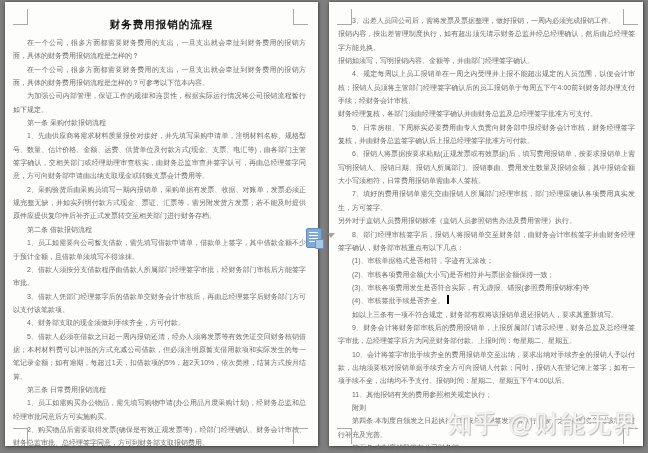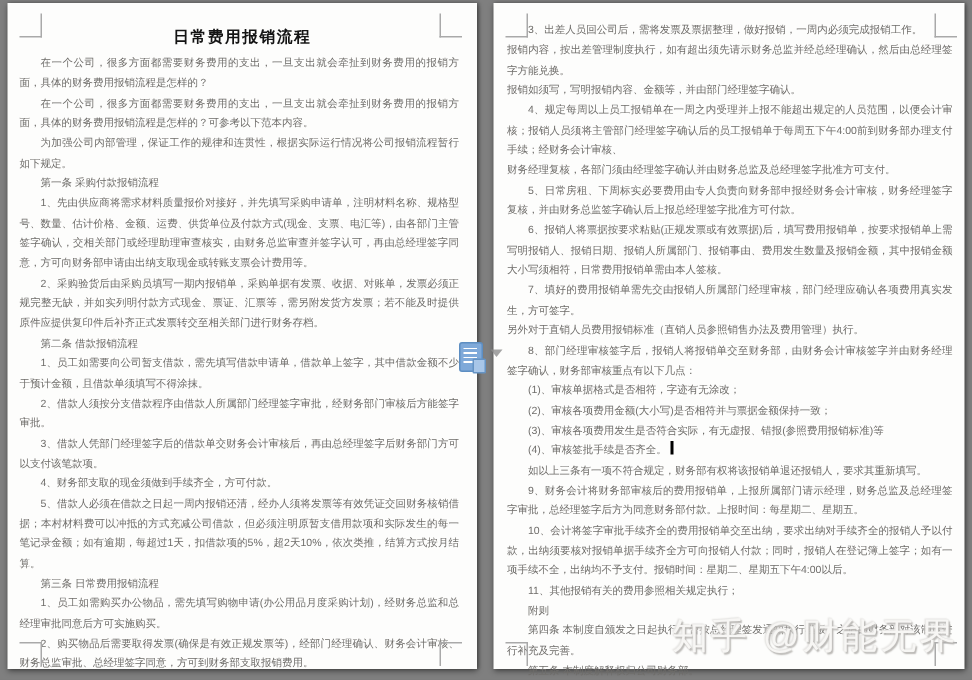--- a/index.html
+++ b/index.html
@@ -63,21 +63,21 @@
     white-space:nowrap;
     text-align:center;
   }
 </style>
 </head>
 <body>
 
 <div class="canvas">
 
   <div class="page page-left">
-    <div class="doc-title">日常费用报销流程</div>
+    <div class="doc-title">财务费用报销的流程</div>
     <div class="body-text">
       <p class="para">在一个公司，很多方面都需要财务费用的支出，一旦支出就会牵扯到财务费用的报销方面，具体的财务费用报销流程是怎样的？</p>
       <p class="para">在一个公司，很多方面都需要财务费用的支出，一旦支出就会牵扯到财务费用的报销方面，具体的财务费用报销流程是怎样的？可参考以下范本内容。</p>
       <p class="para">为加强公司内部管理，保证工作的规律和连贯性，根据实际运行情况将公司报销流程暂行如下规定。</p>
       <p class="para">第一条 采购付款报销流程</p>
       <p class="para">1、先由供应商将需求材料质量报价对接好，并先填写采购申请单，注明材料名称、规格型号、数量、估计价格、金额、运费、供货单位及付款方式(现金、支票、电汇等)，由各部门主管签字确认，交相关部门或经理助理审查核实，由财务总监审查并签字认可，再由总经理签字同意，方可向财务部申请由出纳支取现金或转账支票会计费用等。</p>
       <p class="para">2、采购验货后由采购员填写一期内报销单，采购单据有发票、收据、对账单，发票必须正规完整无缺，并如实列明付款方式现金、票证、汇票等，需另附发货方发票；若不能及时提供原件应提供复印件后补齐正式发票转交至相关部门进行财务存档。</p>
       <p class="para">第二条 借款报销流程</p>
       <p class="para">1、员工如需要向公司暂支借款，需先填写借款申请单，借款单上签字，其中借款金额不少于预计金额，且借款单须填写不得涂抹。</p>
       <p class="para">2、借款人须按分支借款程序由借款人所属部门经理签字审批，经财务部门审核后方能签字审批。</p>

